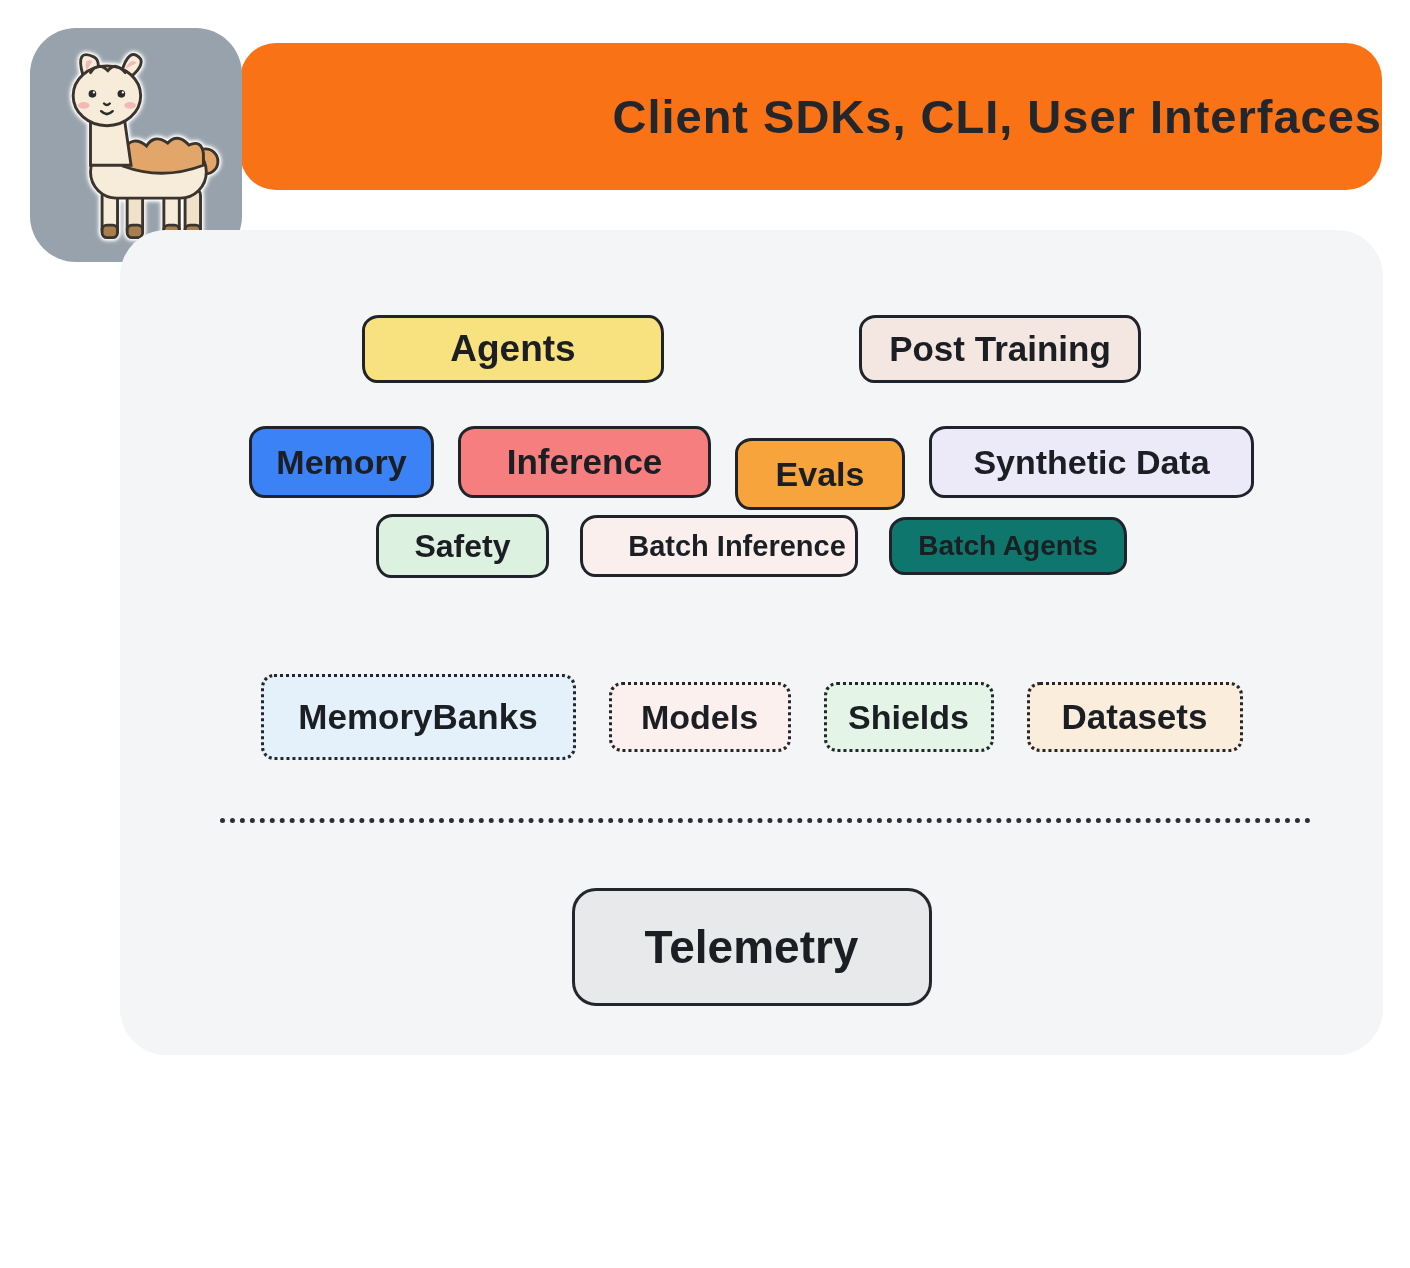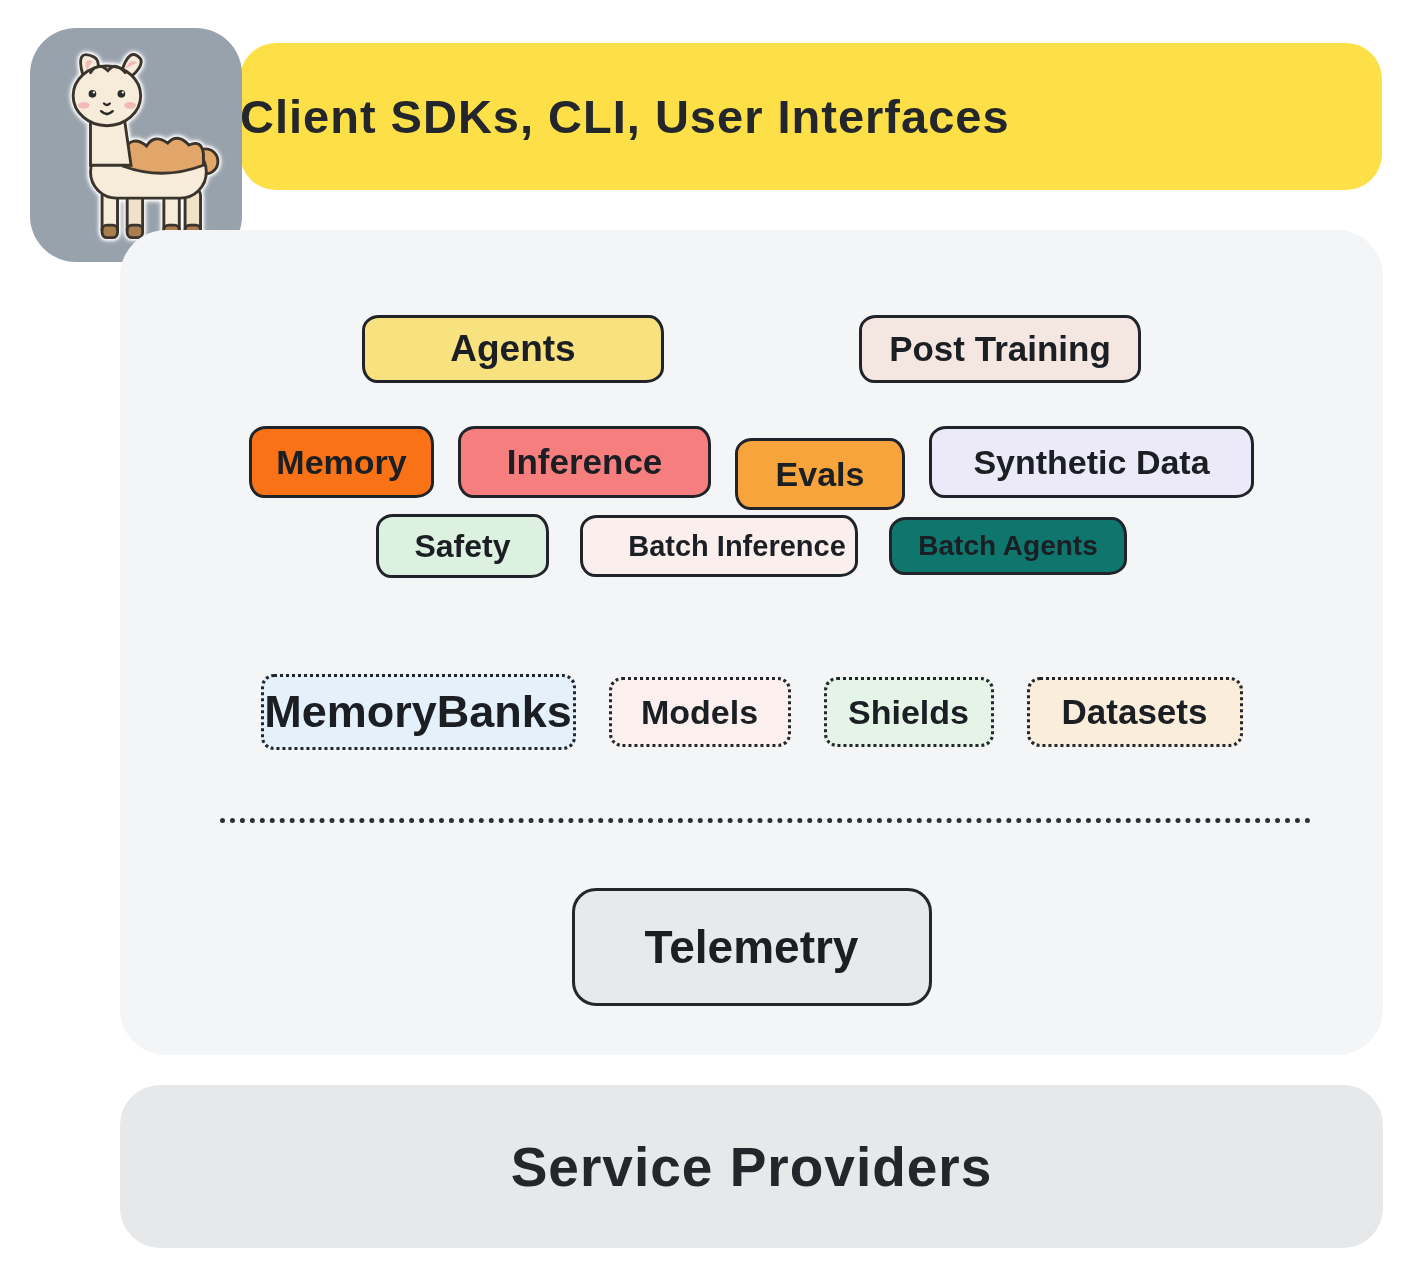--- a/index.html
+++ b/index.html
@@ -10,23 +10,23 @@
     background:#ffffff;
     font-family:"Liberation Sans","DejaVu Sans",sans-serif;
     color:#1b1e22;
     overflow:hidden;
   }
 
   
   .header-bar {
     position:absolute; left:240px; top:43px;
     width:1142px; height:147px;
-    background:#fde047;
+    background:#f97316;
     border-radius:36px;
-    display:flex; align-items:center; justify-content:flex-start;
+    display:flex; align-items:center; justify-content:flex-end;
   }
   .header-title {
     font-size:47px; font-weight:700; letter-spacing:1px;
     color:#23262b;
   }
 
   
   .logo-tile {
     position:absolute; left:30px; top:28px;
     width:212px; height:234px;
@@ -69,21 +69,21 @@
   .b-evals           { width:170px; height:72px; font-size:34px; }
   .b-synthetic-data  { width:325px; height:72px; font-size:34px; }
   .b-safety          { width:173px; height:64px; font-size:32px; }
   .b-batch-inference { width:278px; height:62px; font-size:29px; }
   .b-batch-agents    { width:238px; height:58px; font-size:28px; }
 
   .box.dashed {
     border:3.5px dotted #23262b;
     border-radius:13px;
   }
-  .b-memorybanks { width:315px; height:76px; font-size:45px;align-items:center; }
+  .b-memorybanks { width:315px; height:86px; font-size:35px;align-items:center; }
   .b-models      { width:182px; height:70px; font-size:34px; }
   .b-shields     { width:170px; height:70px; font-size:34px; }
   .b-datasets    { width:216px; height:70px; font-size:35px; }
 
   .dotted-sep {
     position:absolute; top:588px; left:100px; right:72px;
     border-top:5px dotted #2b2e33;
     height:0;
   }
 
@@ -166,21 +166,21 @@
     <div class="row row1">
       <div class="box b-agents" style="background-color: rgb(247, 226, 127);">
         <span>Agents</span>
       </div>
       <div class="box b-post-training" style="background-color: rgb(244, 231, 225);">
         <span>Post Training</span>
       </div>
     </div>
 
     <div class="row row2">
-      <div class="box b-memory" style="background-color: #f97316;">
+      <div class="box b-memory" style="background-color: #3b82f6;">
         <span>Memory</span>
       </div>
       <div class="box b-inference" style="background-color: rgb(247, 126, 126);">
         <span>Inference</span>
       </div>
       <div class="box b-evals" style="background-color: rgb(247, 164, 60); margin-top: 24px;">
         <span>Evals</span>
       </div>
       <div class="box b-synthetic-data" style="background-color: rgb(236, 234, 249);">
         <span>Synthetic Data</span>
@@ -215,17 +215,14 @@
     </div>
 
     <div class="dotted-sep"></div>
 
     <div class="telemetry" style="background-color: rgb(231, 233, 234); margin-top: 20px;">
       <span>Telemetry</span>
     </div>
 
   </div>
 
-  <div class="footer-bar">
-    <span class="footer-title">Service Providers</span>
-  </div>
 
 </div>
 
 </body></html>

